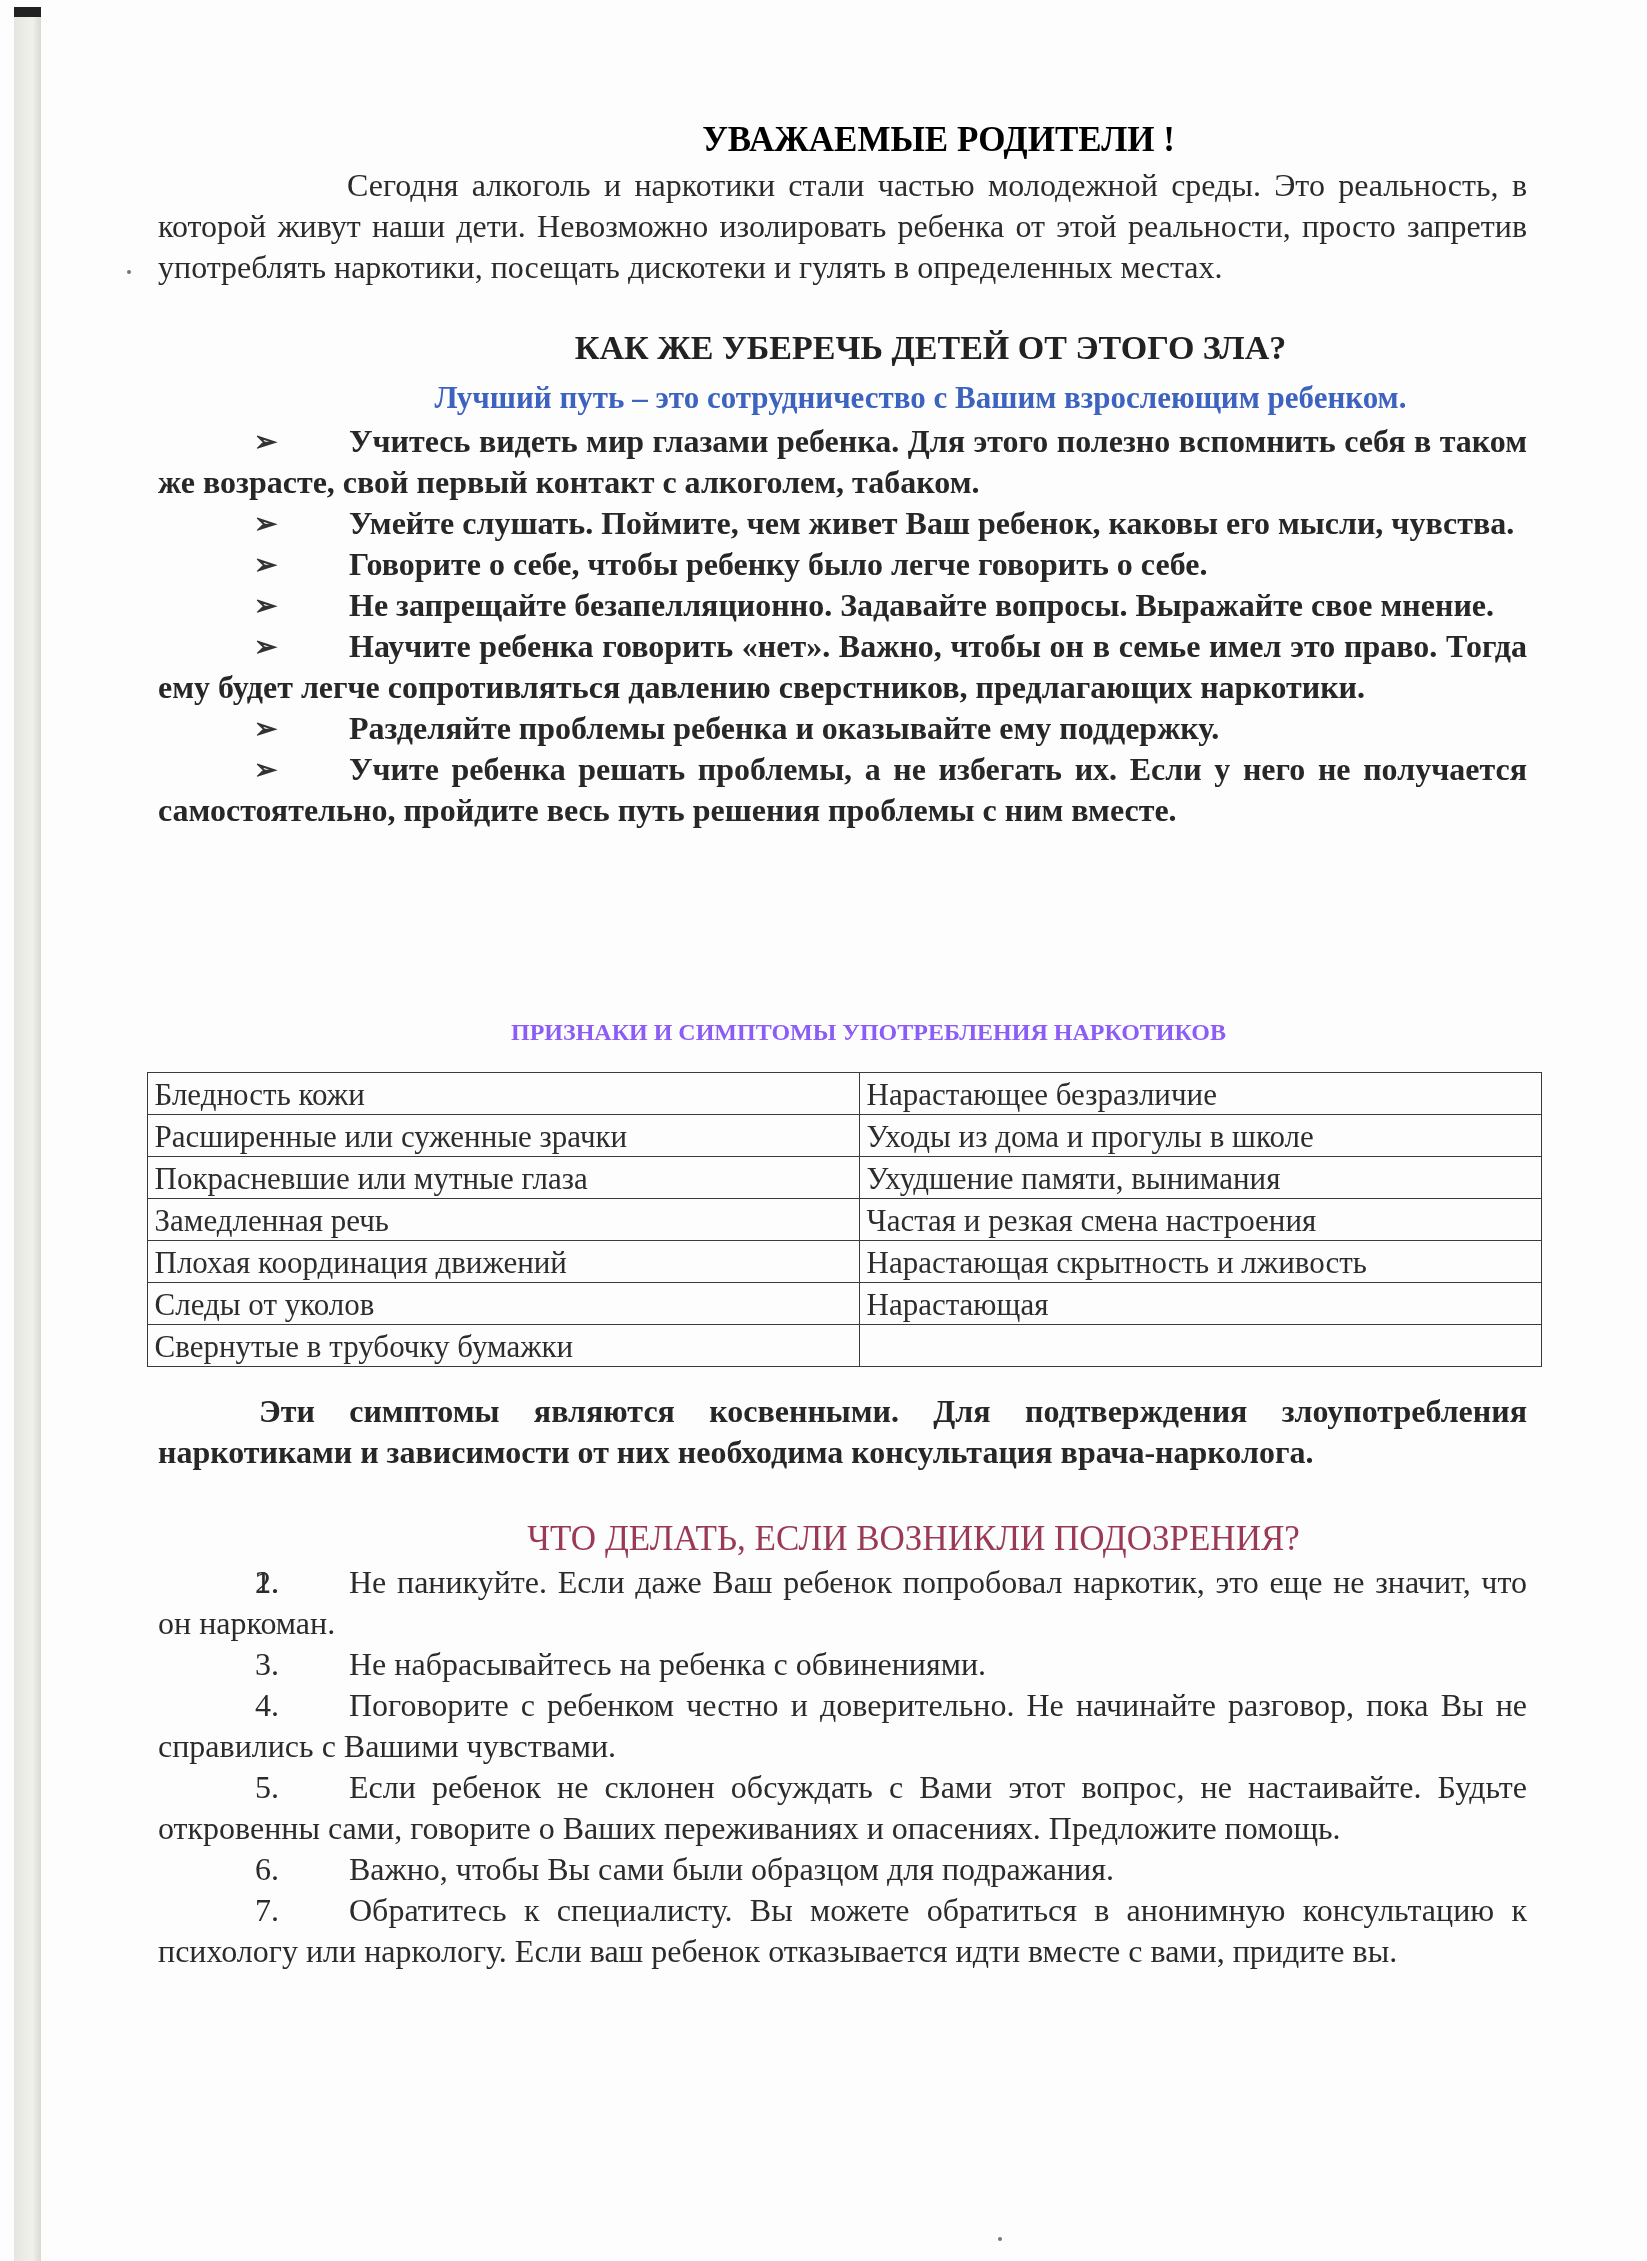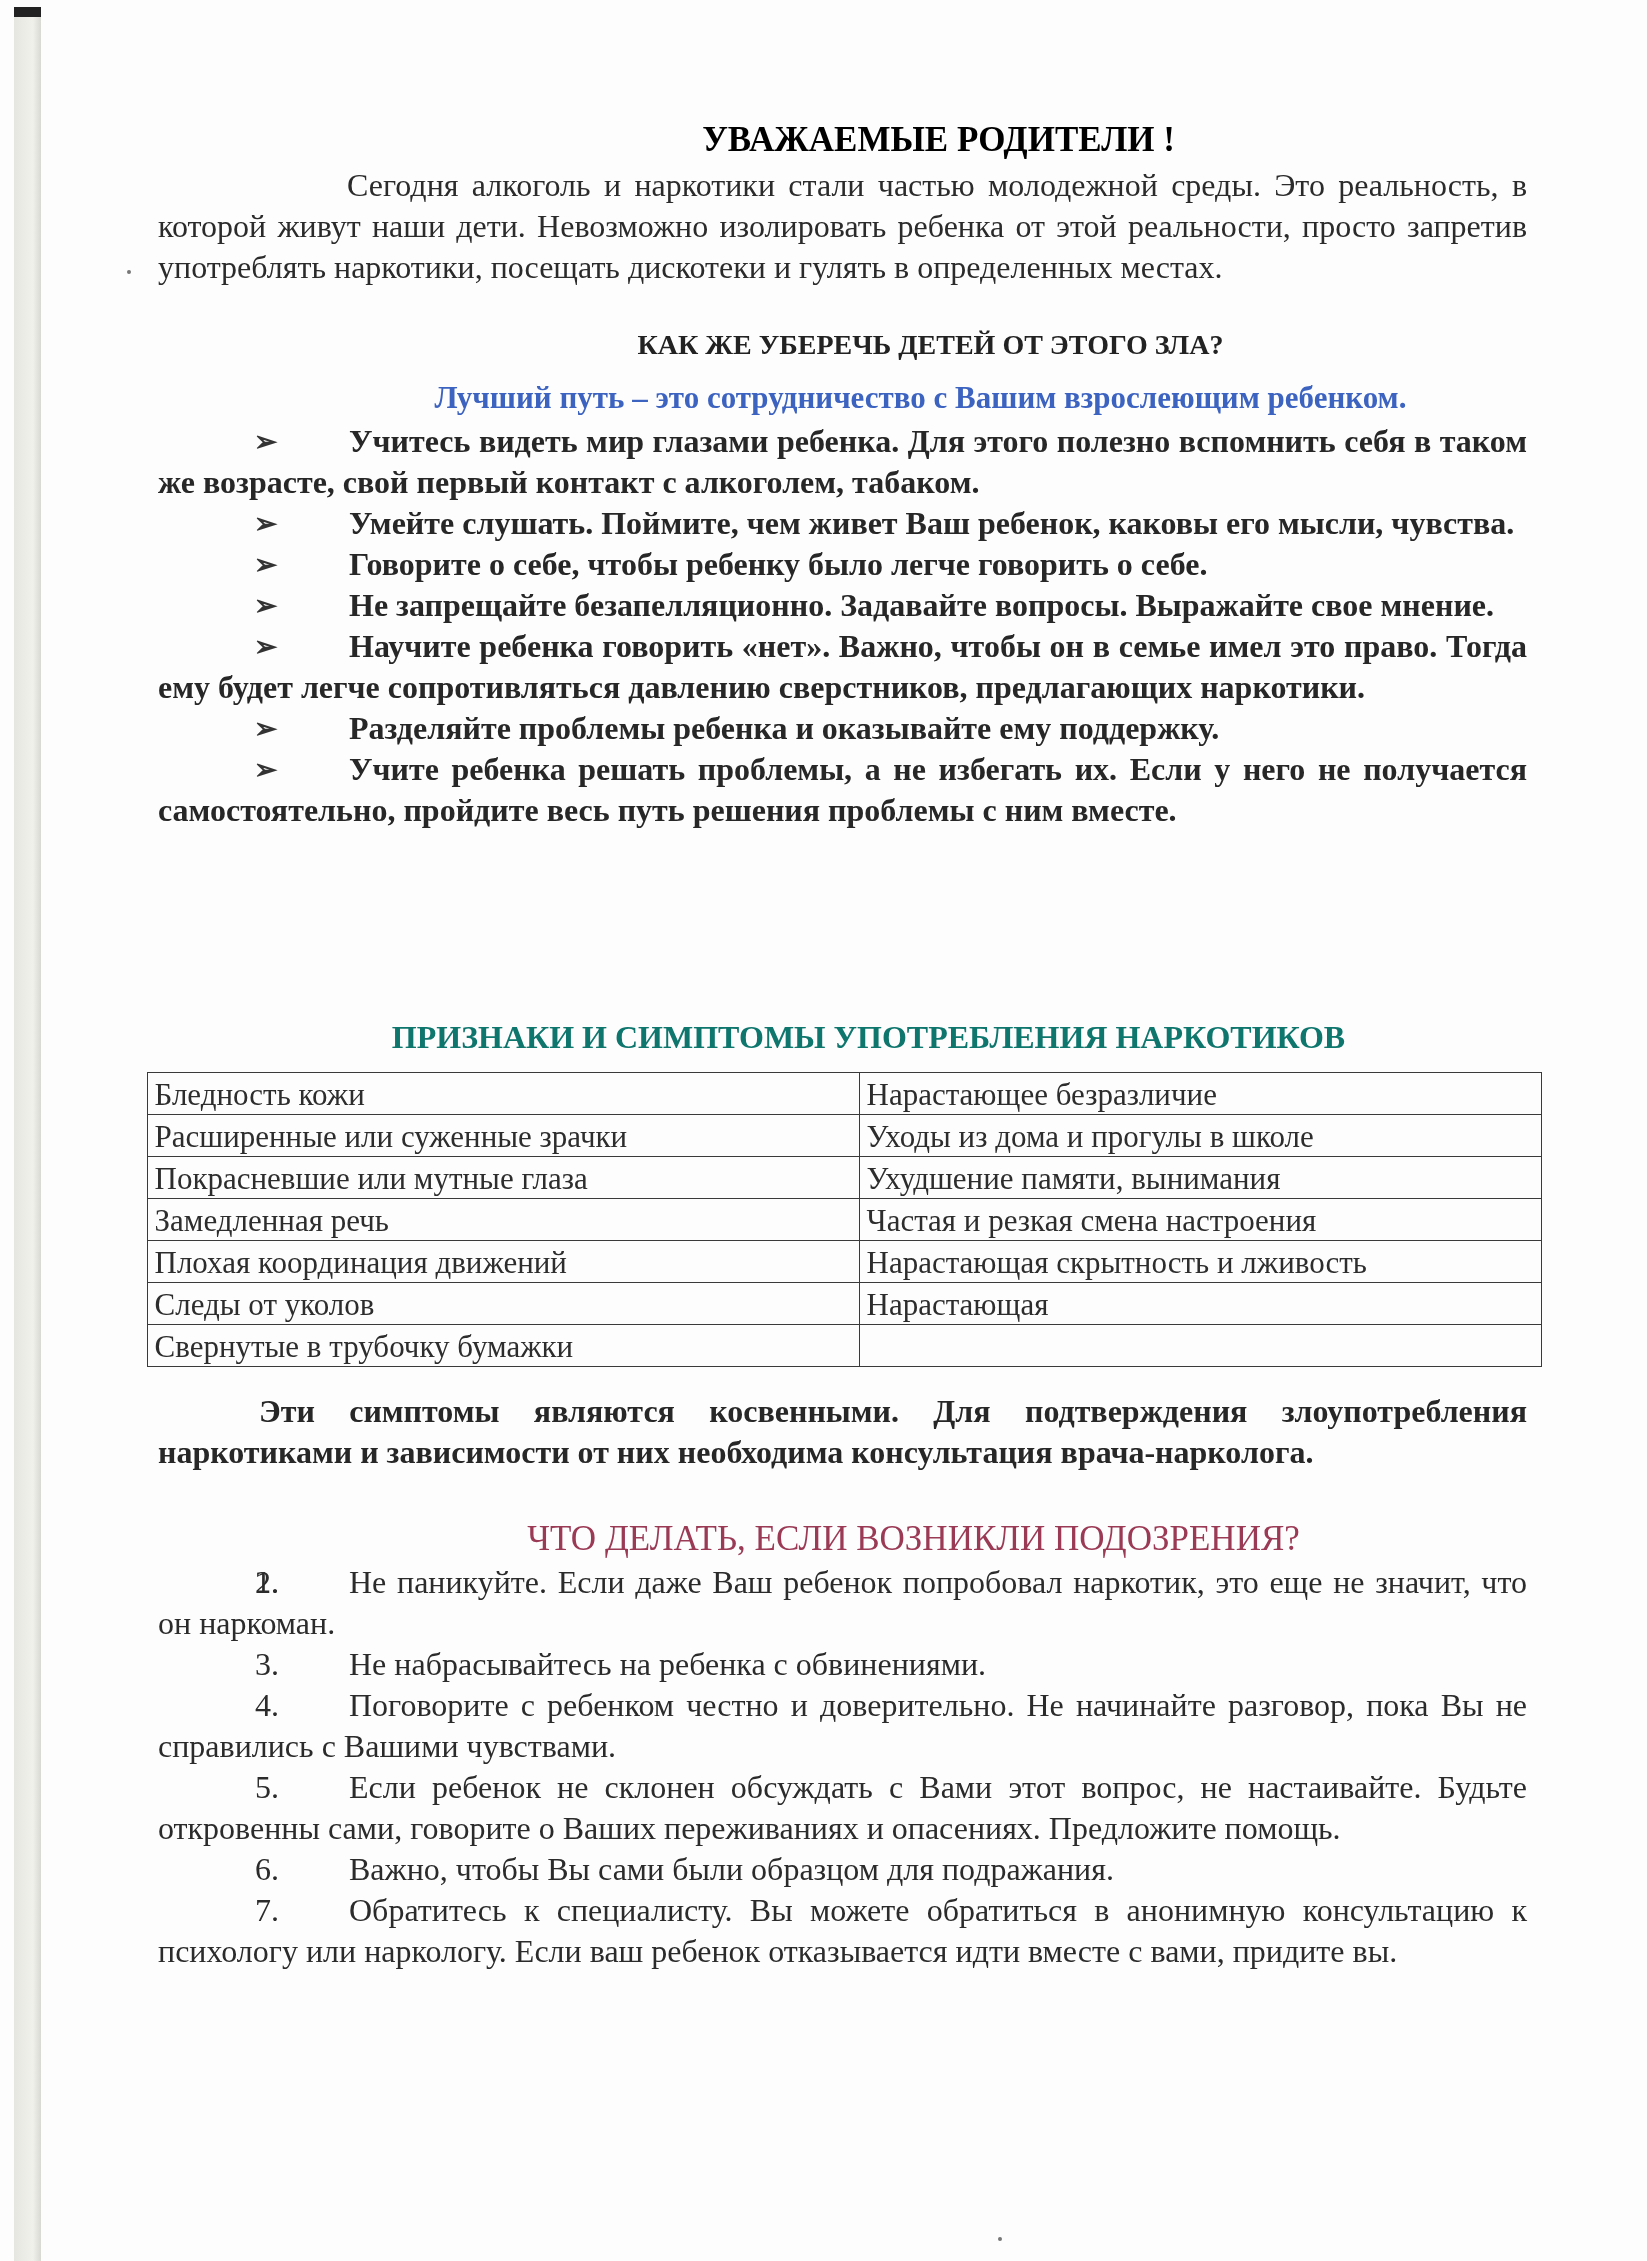--- a/index.html
+++ b/index.html
@@ -21,40 +21,40 @@
   .h-blue {
     left: 0; width: 1647px; top: 120px; text-align: center;
     font-weight: bold; font-size: 35px; color: #000000;
     text-decoration: underline; text-decoration-thickness: 3.2px; text-underline-offset: 5.2px;
   }
   .h-blue span { display: inline-block; transform: translateX(115px); }
   .para { font-size: 32px; line-height: 41px; text-align: justify; }
   .intro { left: 158px; width: 1369px; top: 165px; text-indent: 189px; }
   .h-black {
     left: 0; width: 1647px; top: 329px; text-align: center;
-    font-weight: bold; font-size: 28px; color: #222;
+    font-weight: bold; font-size: 34px; color: #222;
     text-decoration: underline; text-decoration-thickness: 3.2px; text-underline-offset: 5.2px;
   }
   .h-black span { display: inline-block; transform: translateX(107px); }
   .subtitle {
     left: 0; width: 1647px; top: 380px; text-align: center;
     font-weight: bold; font-size: 31px; color: #3d63c0;
   }
   .subtitle span { display: inline-block; transform: translateX(97px); }
   .bullets { left: 158px; width: 1369px; top: 421px; }
   .bullet {
     font-weight: bold; font-size: 32px; line-height: 41px; text-align: justify;
     margin-bottom: 0; text-indent: 191px; position: relative; color: #272727;
   }
   .bullet .mark {
     position: absolute; left: 96px; top: 0; text-indent: 0; font-size: 28px; color: #333;
   }
   .h-table {
     left: 0; width: 1647px; top: 1019px; text-align: center;
-    font-weight: bold; font-size: 32px; color: #0f766e;
+    font-weight: bold; font-size: 24px; color: #8b5cf6;
   }
   .h-table span { display: inline-block; transform: translateX(45px); }
   table.symptoms {
     position: absolute; left: 147px; top: 1072px; width: 1395px;
     border-collapse: collapse; font-size: 31px; color: #2d2d2d;
   }
   table.symptoms td {
     border: 1.3px solid #3a3a3a; height: 41px; padding: 0 6.5px; vertical-align: bottom; line-height: 39px;
   }
   table.symptoms td.c1 { width: 698px; }

